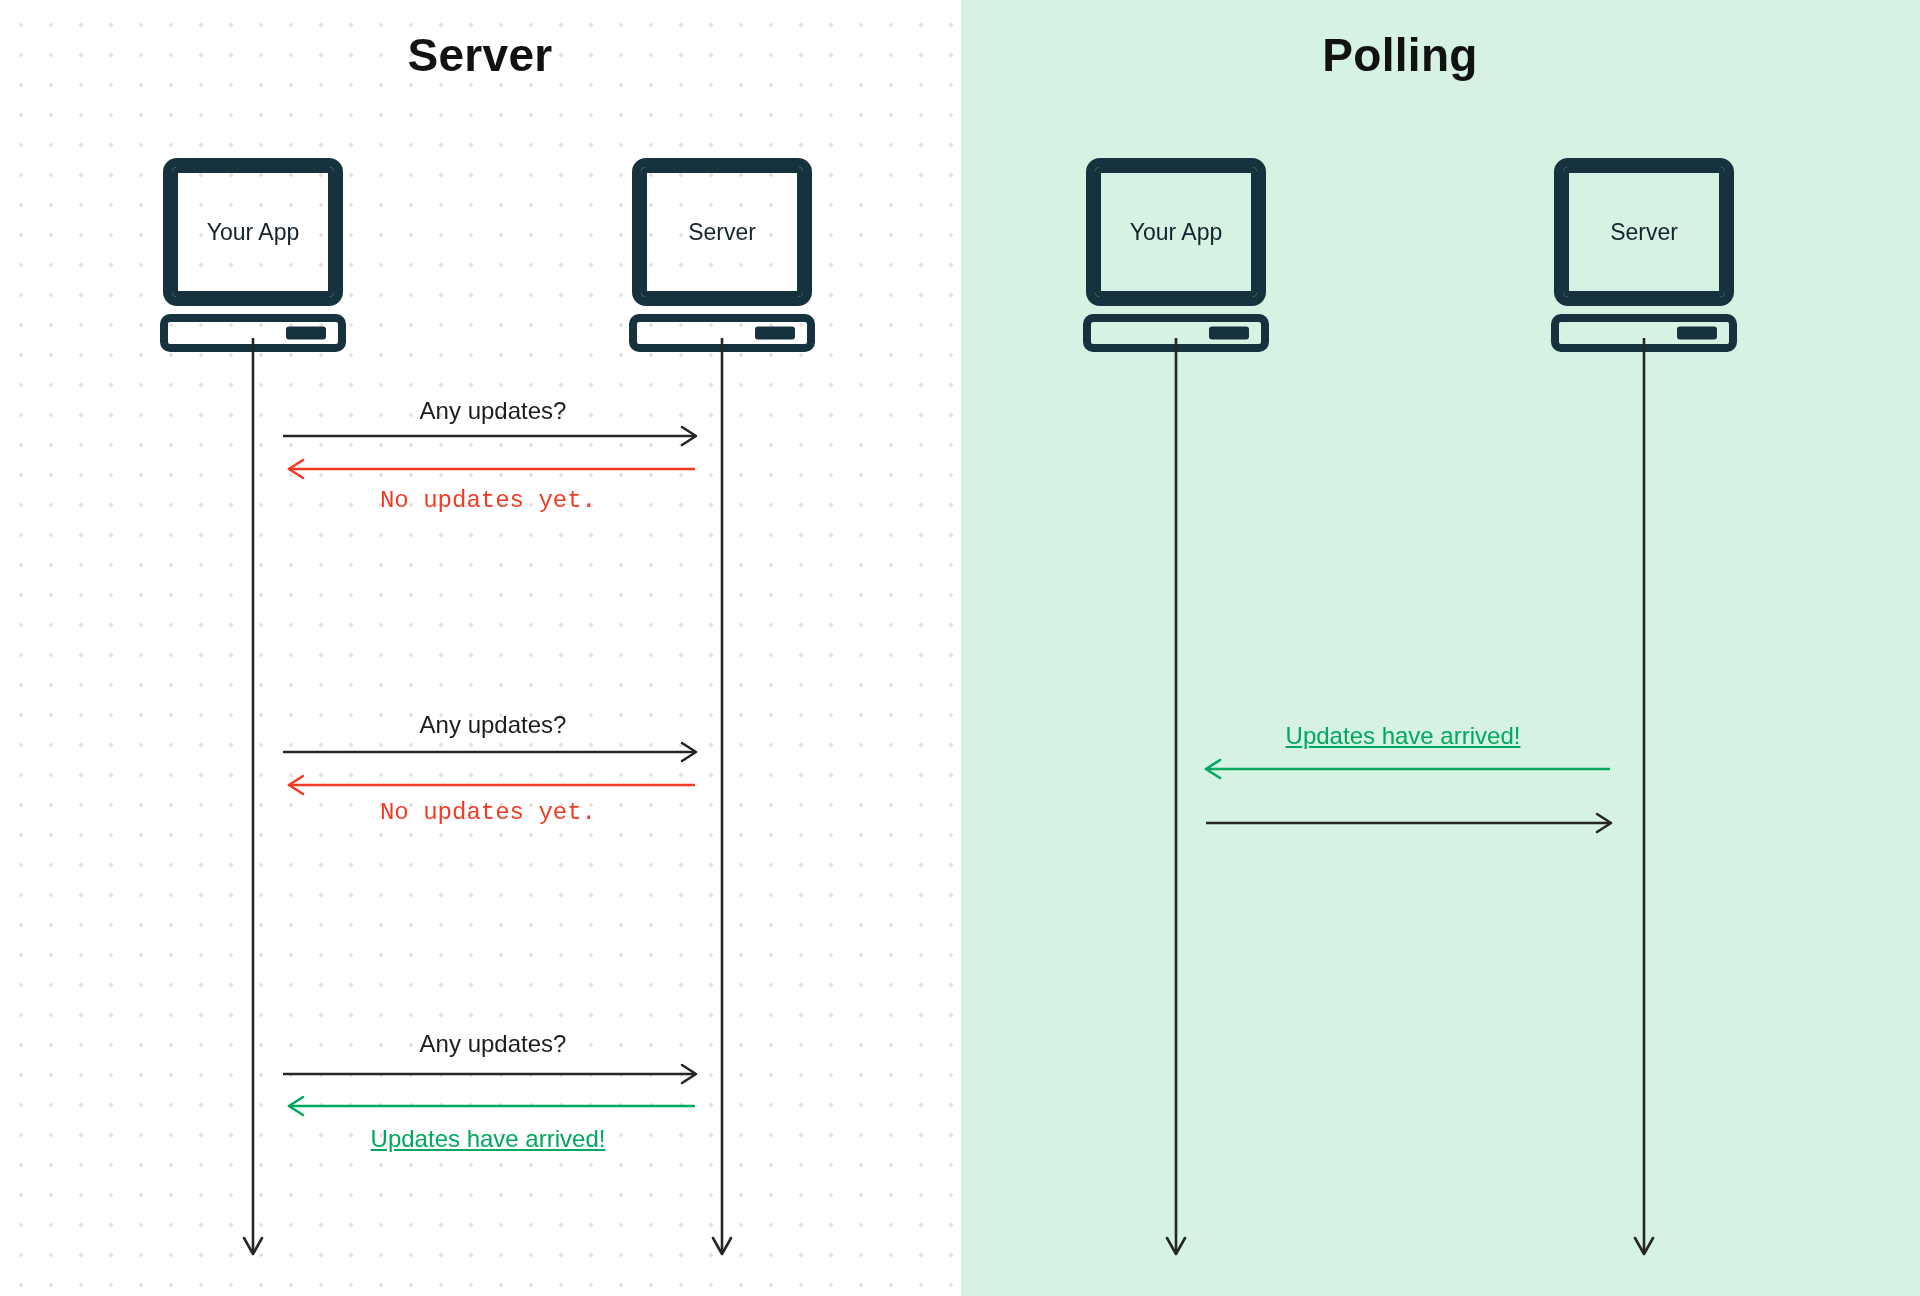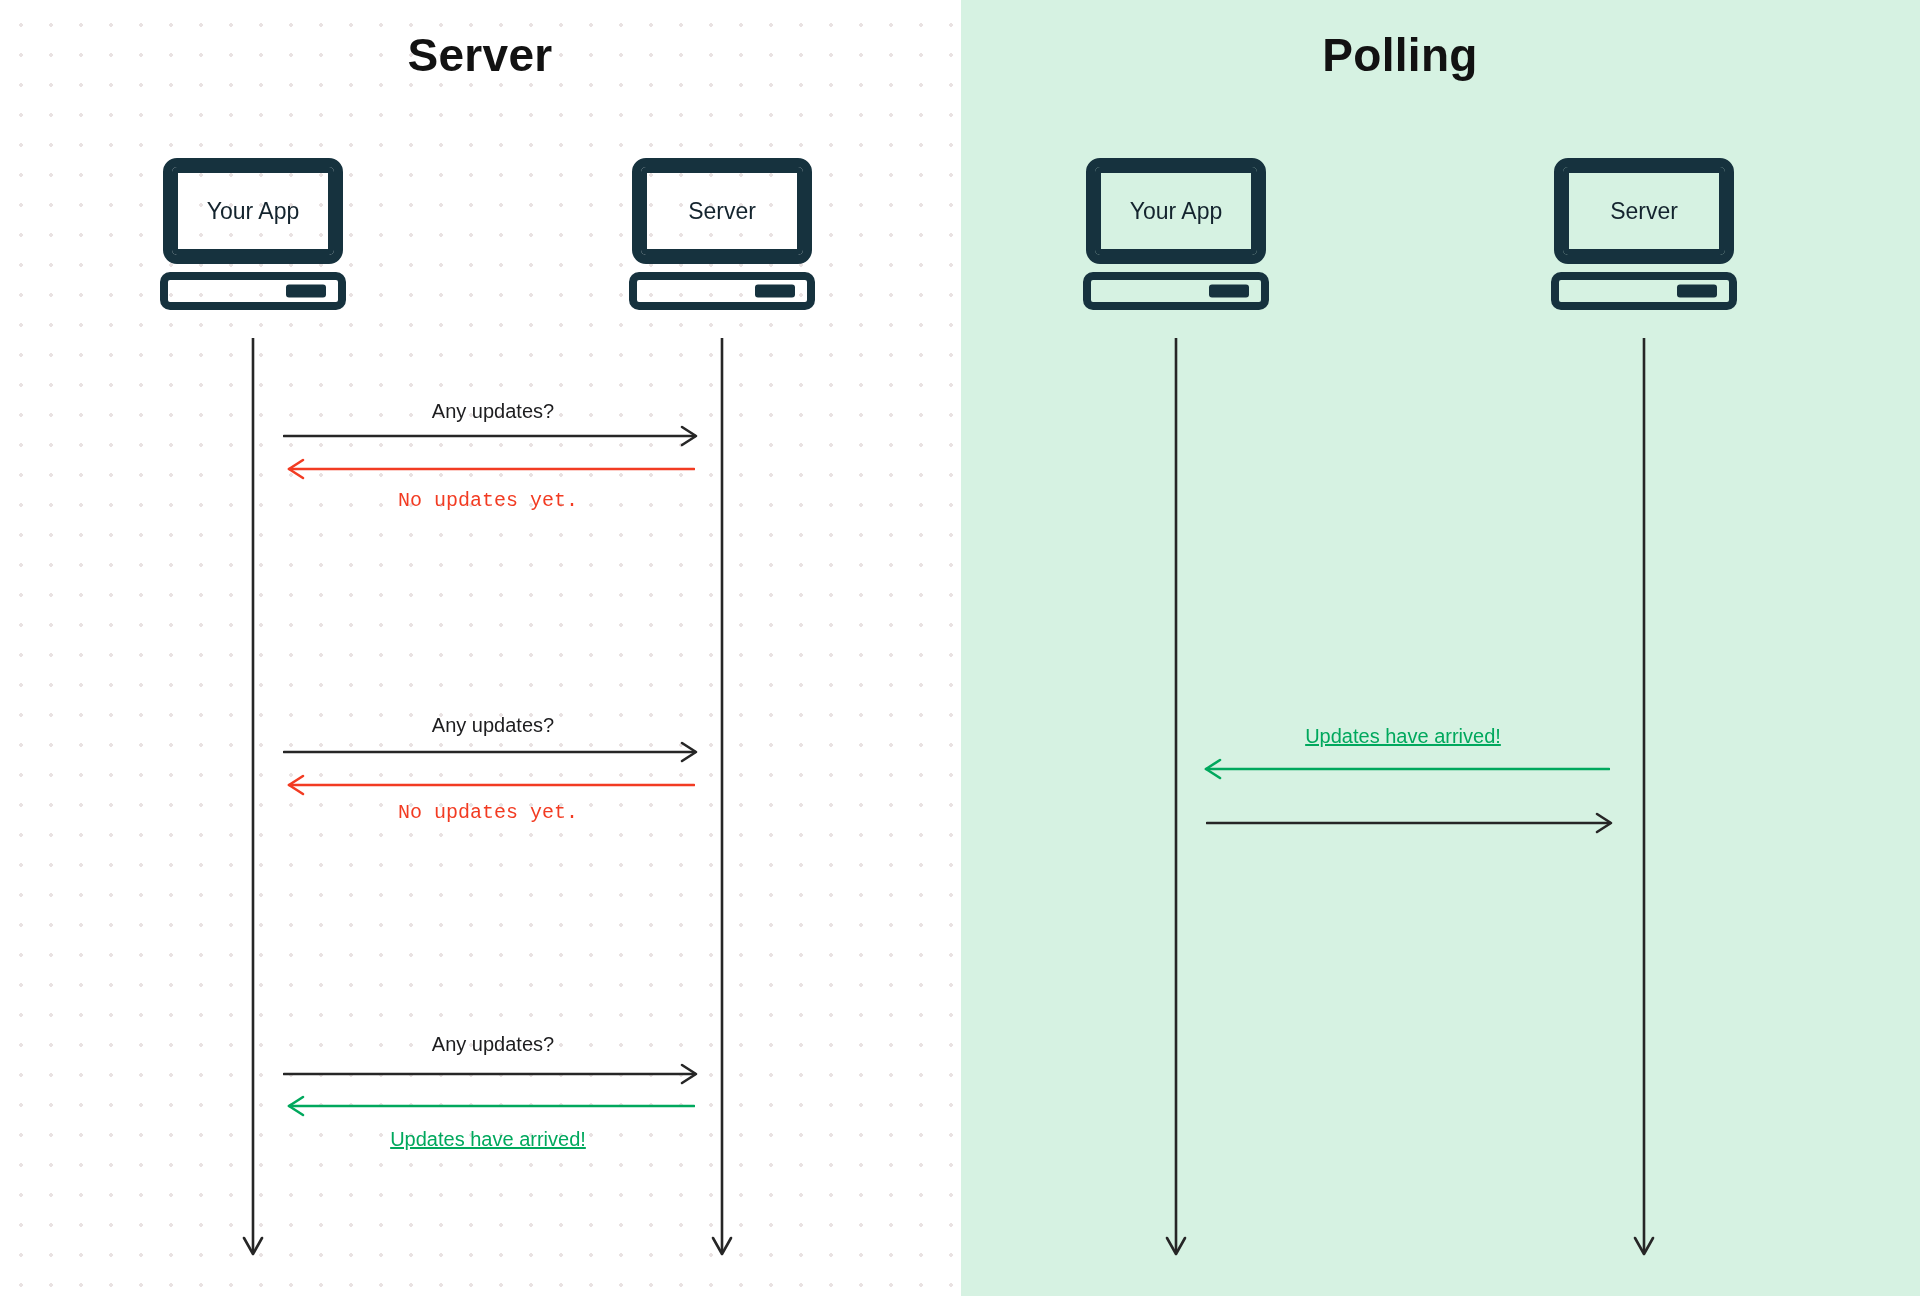--- a/index.html
+++ b/index.html
@@ -28,21 +28,21 @@
 
   .title{
     position:absolute;
     font-size:46px;font-weight:600;color:#121212;
     text-align:center;letter-spacing:.3px;
   }
 
   
   .computer{position:absolute;width:186px;}
   .monitor{
-    width:180px;height:106px;margin:0 auto;
+    width:180px;height:148px;margin:0 auto;
     border:9px solid var(--ink);border-radius:14px;
     padding:0;background:transparent;
   }
   .screen{
     width:100%;height:100%;
     border:6px solid var(--ink);border-radius:5px;
     display:flex;align-items:center;justify-content:center;
     font-size:23px;color:#14242e;background:transparent;
   }
   .base{
@@ -58,21 +58,21 @@
 
   
   svg.lifeline{position:absolute;color:var(--line);}
   svg.arrow{position:absolute;color:var(--line);}
   svg.arrow.red{color:var(--negative);}
   svg.arrow.green{color:var(--positive);}
   svg line, svg path{stroke:currentColor;stroke-width:2.6;fill:none;stroke-linecap:round;stroke-linejoin:round;}
 
   .msg{
     position:absolute;height:30px;line-height:30px;
-    text-align:center;font-size:20px;font-weight:500;color:#1d1d1f;
+    text-align:center;font-size:24px;font-weight:500;color:#1d1d1f;
   }
   .msg.red{color:var(--negative);font-family:Liberation Mono, monospace;}
   .msg.green{color:var(--positive);text-decoration:underline;}
 </style>
 </head>
 <body>
 
 <div class="stage">
 
   <div class="panel panel-left">

